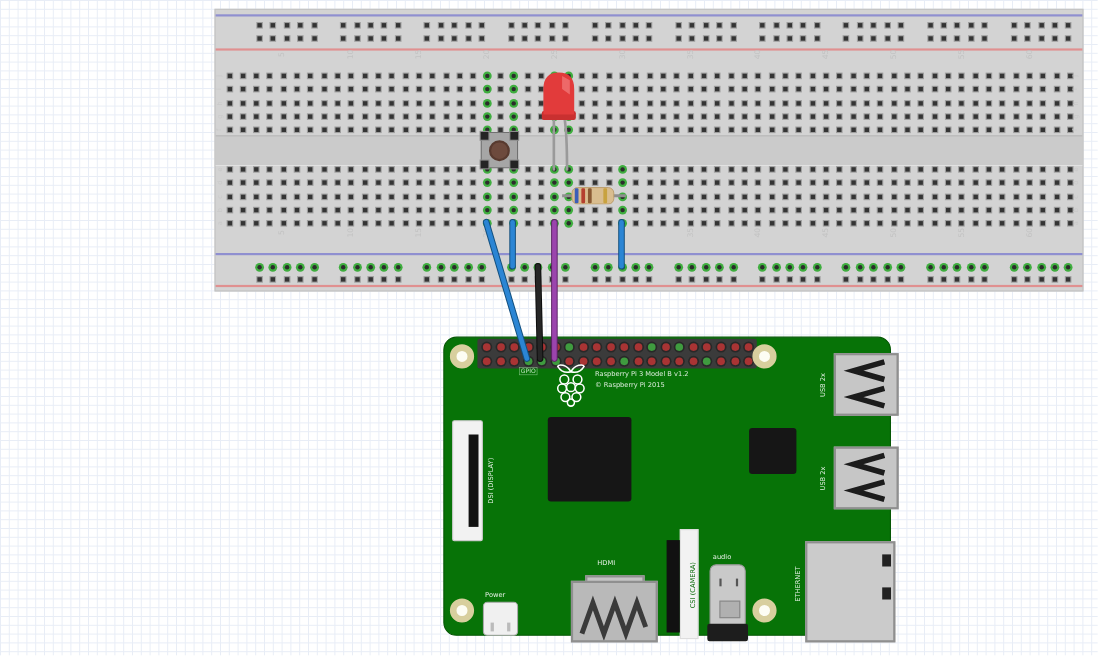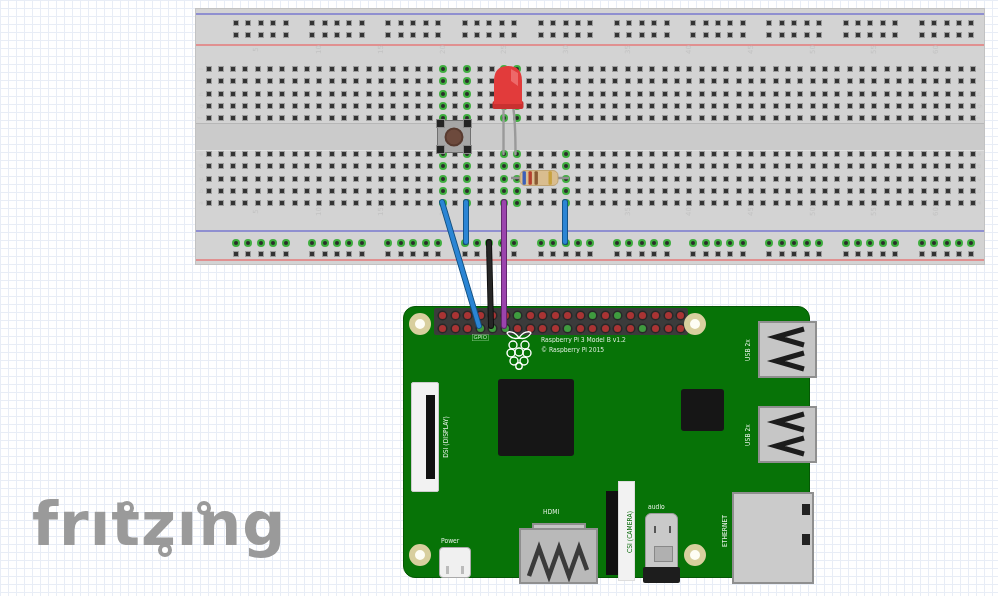--- a/index.html
+++ b/index.html
@@ -1094,19 +1094,13 @@
 
     <span class="hlab" style="left:37px;top:230px;">Power</span>
     <div style="position:absolute;left:35px;top:240px;width:32px;height:31px;background:#f0f0f0;border:1px solid #aaaaaa;border-radius:4px;box-sizing:border-box;">
       <div style="position:absolute;left:6px;bottom:3px;width:3px;height:8px;background:#bbbbbb;"></div>
       <div style="position:absolute;right:6px;bottom:3px;width:3px;height:8px;background:#bbbbbb;"></div>
     </div>
   </div>
 
   <div class="gpl" style="z-index:7;">GPIO</div>
 
-  <div class="logo">
-    <div class="txt" id="logotext">frıtzıng</div>
-    <div class="ring" style="left:92px;top:13px;"></div>
-    <div class="ring" style="left:169px;top:13px;"></div>
-    <div class="ring" style="left:130px;top:55px;"></div>
-  </div>
 </div>
 
 </body></html>

